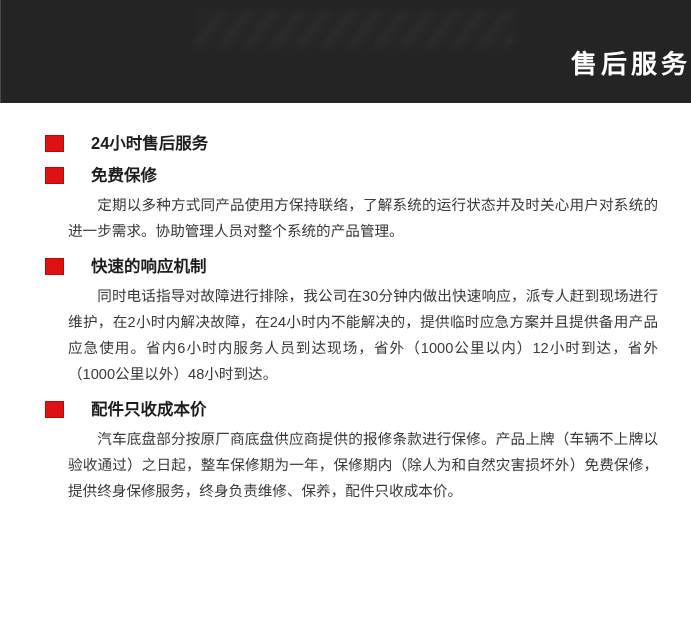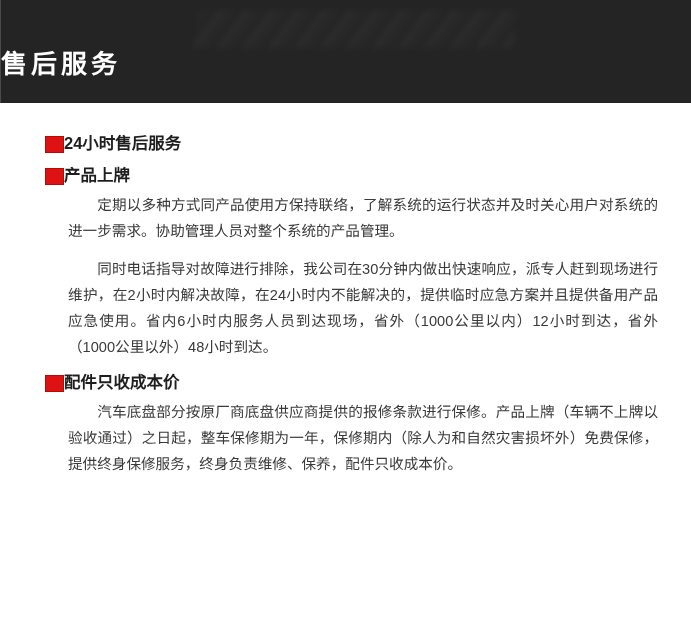--- a/index.html
+++ b/index.html
@@ -20,21 +20,21 @@
     height: 103px;
     background: #242424;
     border-left: 1px solid #4a4a4a;
     overflow: hidden;
   }
   .banner-title {
     position: absolute;
     top: 49px;
     left: 0;
     width: 100%;
-    text-align: left;
+    text-align: right;
     color: #ffffff;
     font-size: 26px;
     font-weight: bold;
     letter-spacing: 4px;
     line-height: 30px;
   }
   .watermark {
     position: absolute;
     top: 10px;
     left: 195px;
@@ -51,22 +51,22 @@
     opacity: 0.8;
   }
 
   
   .content {
     padding: 30px 33px 0 45px; 
   }
   .sec + .sec { margin-top: 12px; }
   .sec-head {
     display: flex;
-    align-items: flex-end;
-    gap: 0;
+    align-items: center;
+    gap: 27px;
   }
   .bullet {
     width: 19px;
     height: 17px;
     background: #dd1212;
     border: 1px solid #b30a0a;
     flex: 0 0 auto;
   }
   .sec-title {
     font-size: 16.5px;
@@ -99,26 +99,30 @@
     <section class="sec">
       <div class="sec-head">
         <span class="bullet"></span>
         <h2 class="sec-title">24小时售后服务</h2>
       </div>
     </section>
 
     <section class="sec">
       <div class="sec-head">
         <span class="bullet"></span>
-        <h2 class="sec-title">产品上牌</h2>
+        <h2 class="sec-title">免费保修</h2>
       </div>
       <p class="para">定期以多种方式同产品使用方保持联络，了解系统的运行状态并及时关心用户对系统的进一步需求。协助管理人员对整个系统的产品管理。</p>
     </section>
 
     <section class="sec">
+      <div class="sec-head">
+        <span class="bullet"></span>
+        <h2 class="sec-title">快速的响应机制</h2>
+      </div>
       <p class="para">同时电话指导对故障进行排除，我公司在30分钟内做出快速响应，派专人赶到现场进行维护，在2小时内解决故障，在24小时内不能解决的，提供临时应急方案并且提供备用产品应急使用。省内6小时内服务人员到达现场，省外（1000公里以内）12小时到达，省外（1000公里以外）48小时到达。</p>
     </section>
 
     <section class="sec">
       <div class="sec-head">
         <span class="bullet"></span>
         <h2 class="sec-title">配件只收成本价</h2>
       </div>
       <p class="para">汽车底盘部分按原厂商底盘供应商提供的报修条款进行保修。产品上牌（车辆不上牌以验收通过）之日起，整车保修期为一年，保修期内（除人为和自然灾害损坏外）免费保修，提供终身保修服务，终身负责维修、保养，配件只收成本价。</p>
     </section>

